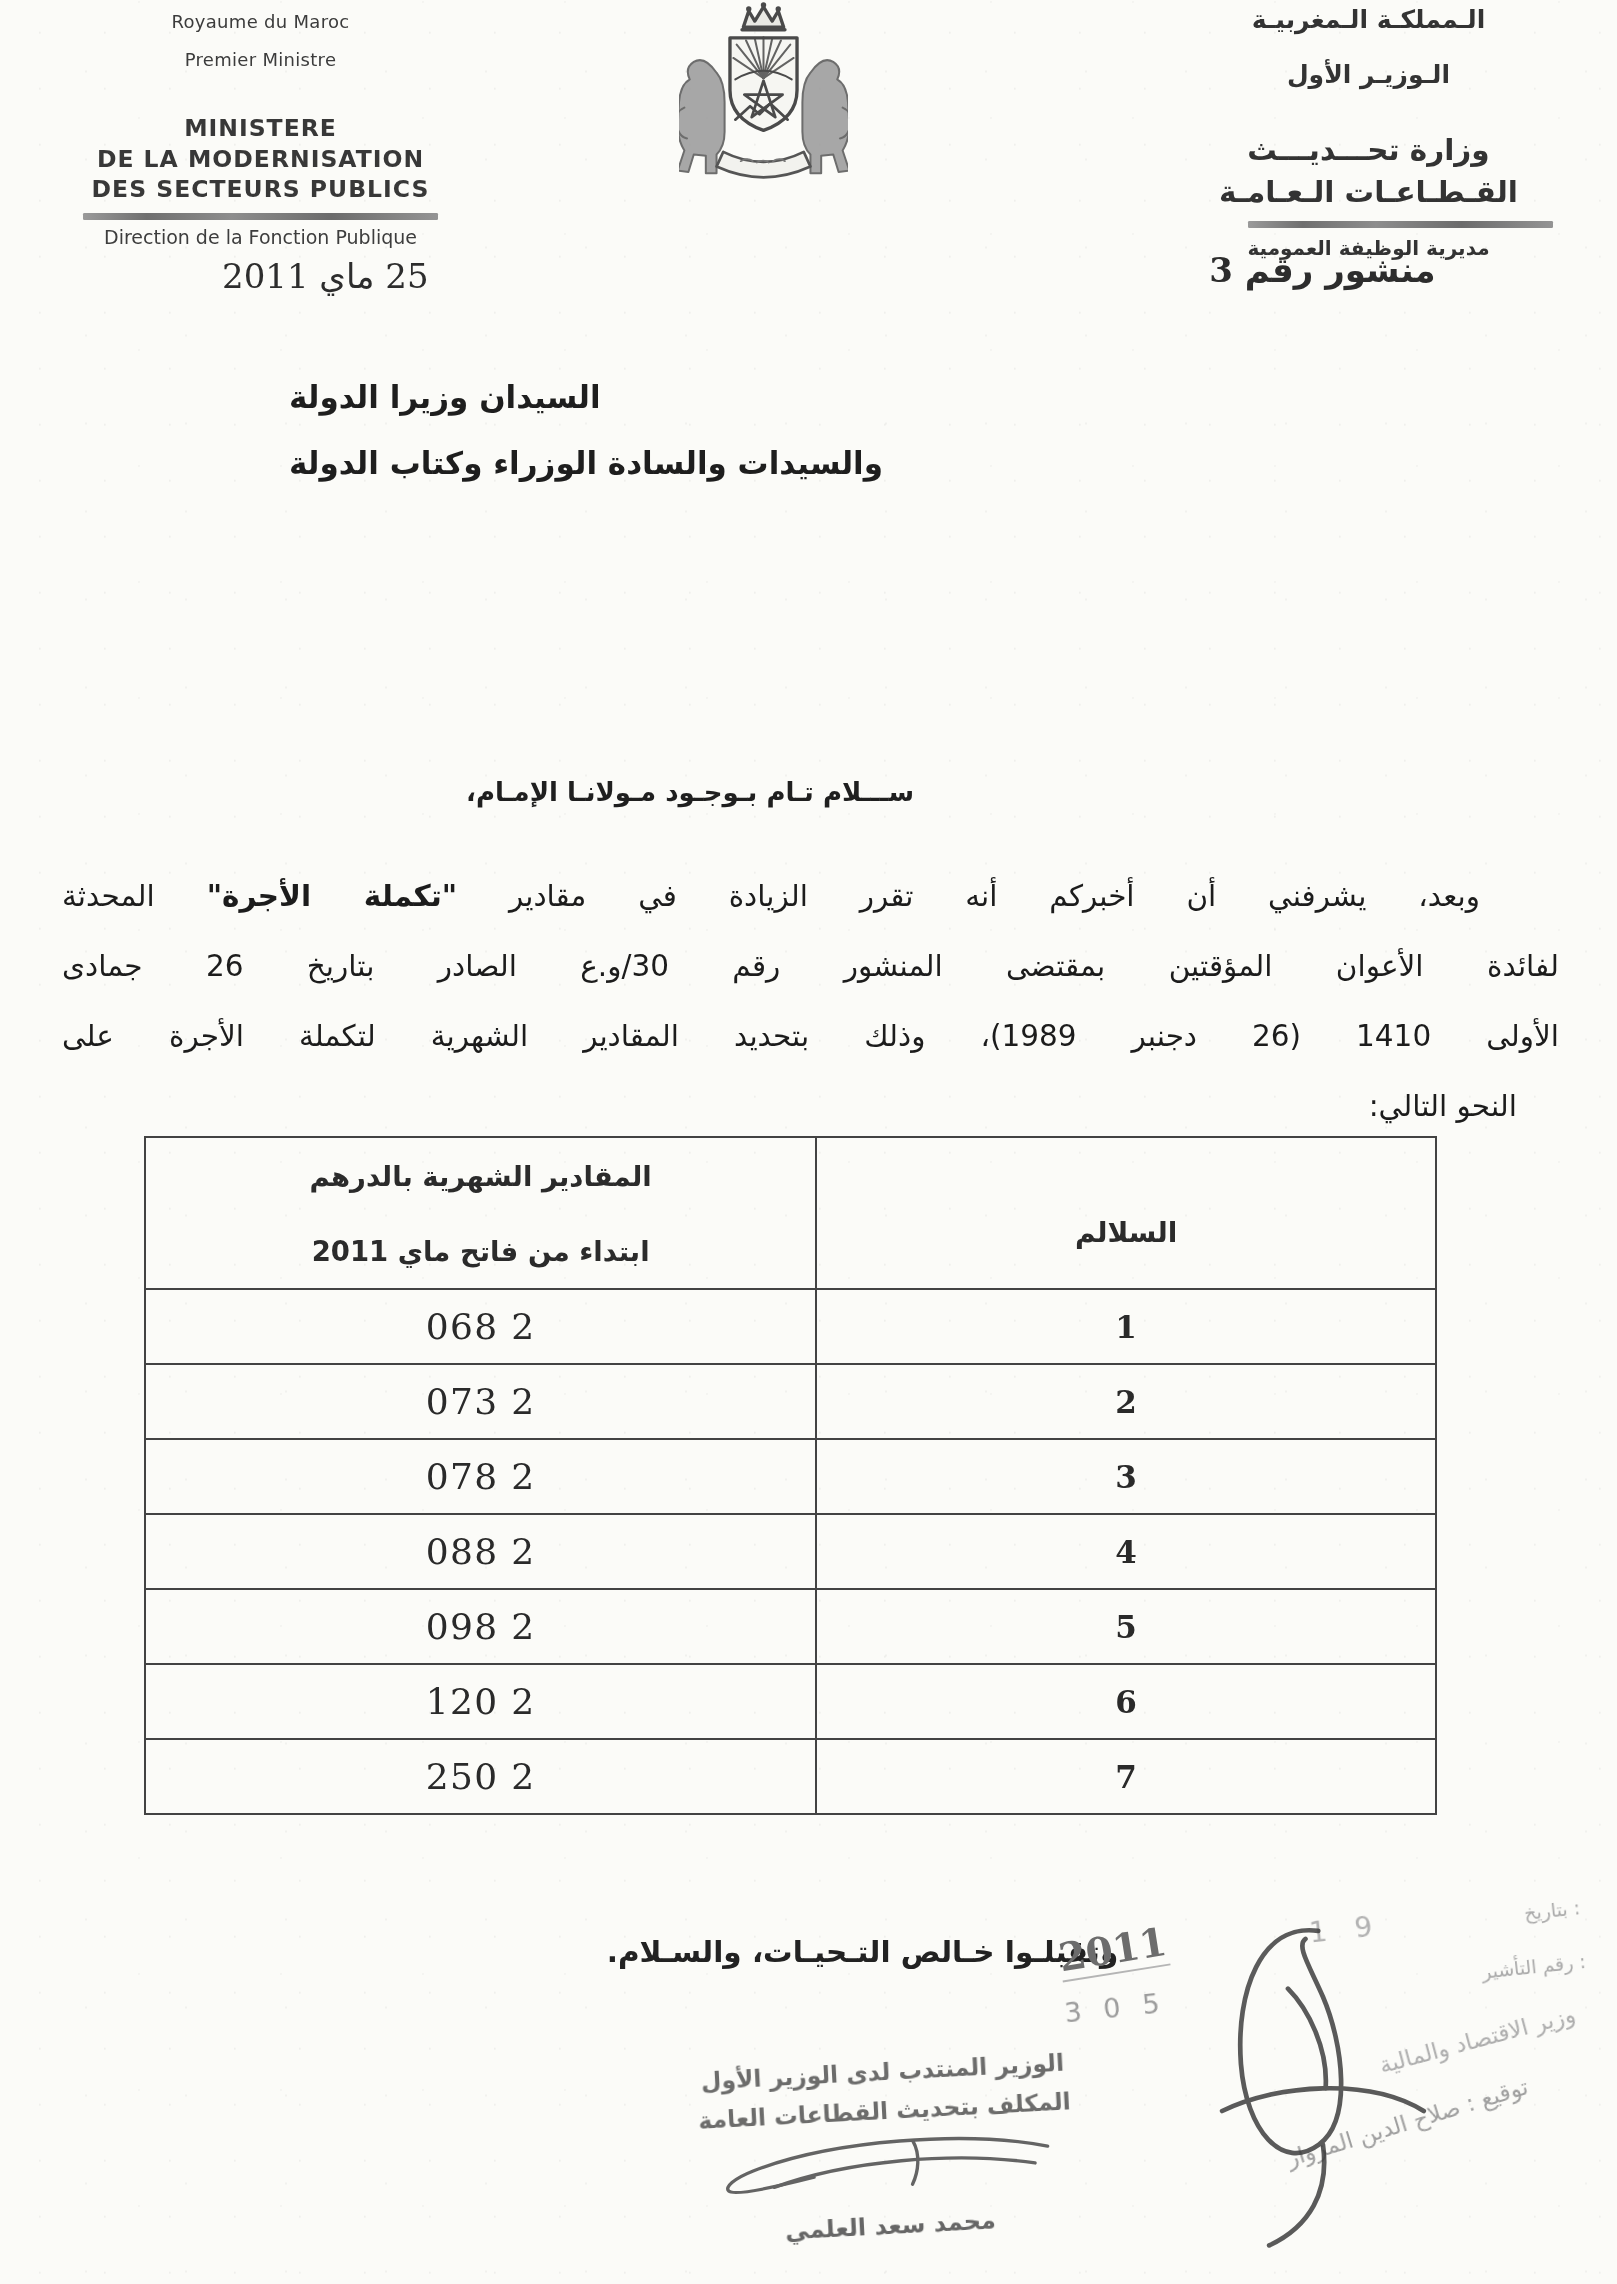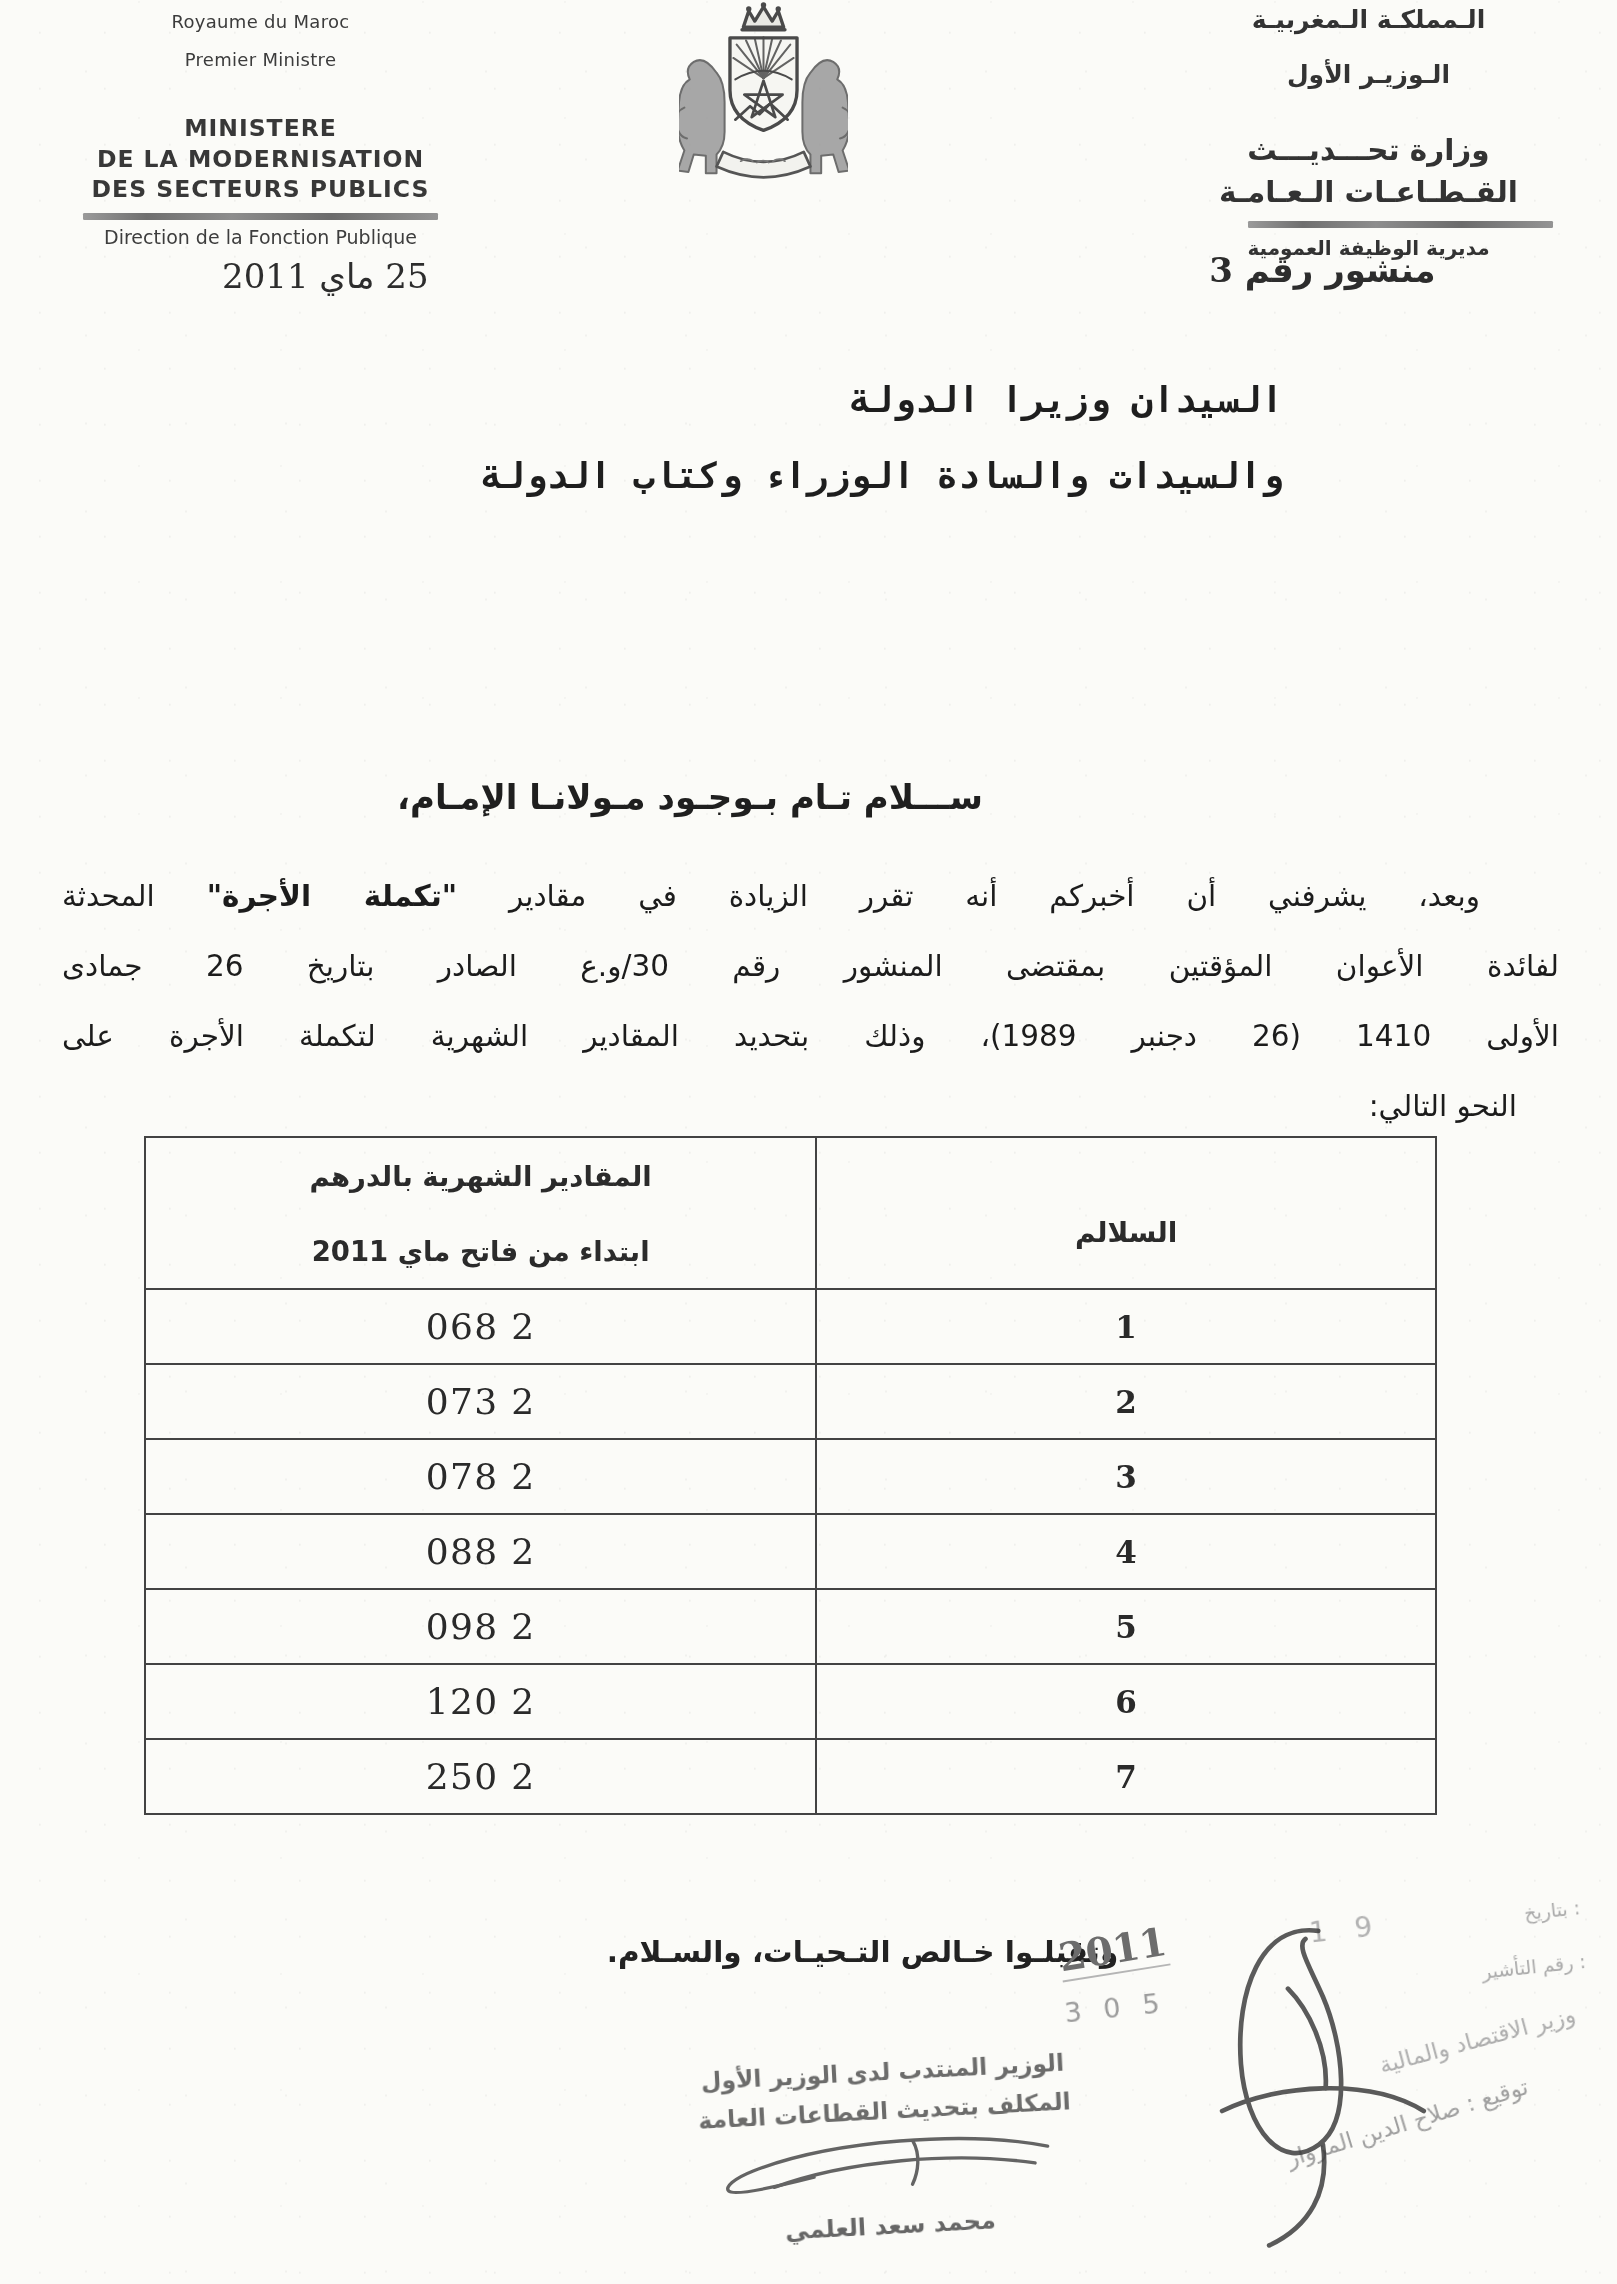--- a/index.html
+++ b/index.html
@@ -32,28 +32,28 @@
 
   .emblem{position:absolute;left:679px;top:0;width:169px;height:191px;}
 
   
   .ref-date{position:absolute;left:222px;top:256px;font-size:34px;font-weight:normal;color:#2d2d2d;
             font-family:"DejaVu Serif","DejaVu Sans",serif;}
   .ref-number{position:absolute;left:1133px;top:250px;width:379px;text-align:center;font-size:34px;font-weight:bold;
             color:#2d2d2d;font-family:"DejaVu Serif","DejaVu Sans",serif;}
 
   
-  .addressees{position:absolute;left:289px;top:365px;width:994px;text-align:right;
-              font-size:36px;font-weight:bold;color:#1e1e1e;line-height:2.12;font-family:Liberation Mono, monospace;}
+  .addressees{position:absolute;left:289px;top:365px;width:994px;text-align:left;
+              font-size:31px;font-weight:bold;color:#1e1e1e;line-height:2.12;}
 
   
   .subject{position:absolute;right:305px;top:639px;font-size:30px;font-weight:bold;color:#242424;}
   .subj-label{text-decoration:underline;text-decoration-thickness:2.7px;text-underline-offset:8px;}
   .greeting{position:absolute;left:386px;top:777px;width:608px;text-align:center;
-            font-size:34px;font-weight:bold;color:#1f1f1f;}
+            font-size:26px;font-weight:bold;color:#1f1f1f;}
 
   
   .body-par{position:absolute;left:62px;right:58px;top:861px;font-size:29.5px;color:#1c1c1c;font-weight:500;}
   .bl{line-height:70px;text-align:justify;text-align-last:justify;white-space:nowrap;}
   .bl1{padding-right:79px;}
   .bl b{font-weight:800;}
   .bl.last{text-align-last:right;padding-left:0;padding-right:42px;}
 
   
   table.grid{position:absolute;left:144px;top:1136px;width:1293px;border-collapse:collapse;table-layout:fixed;}

